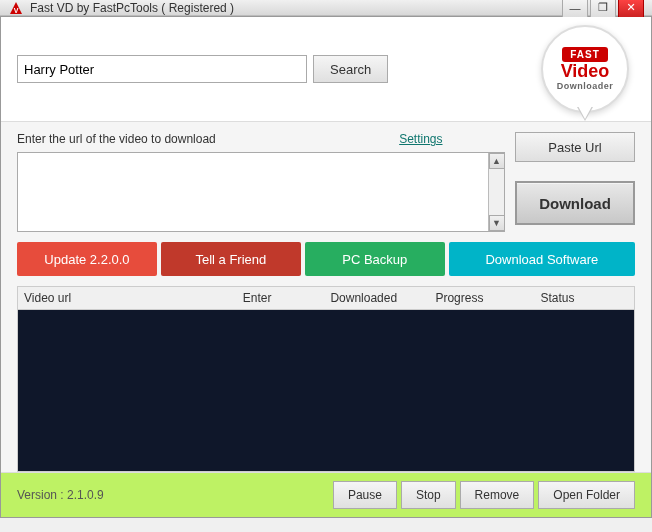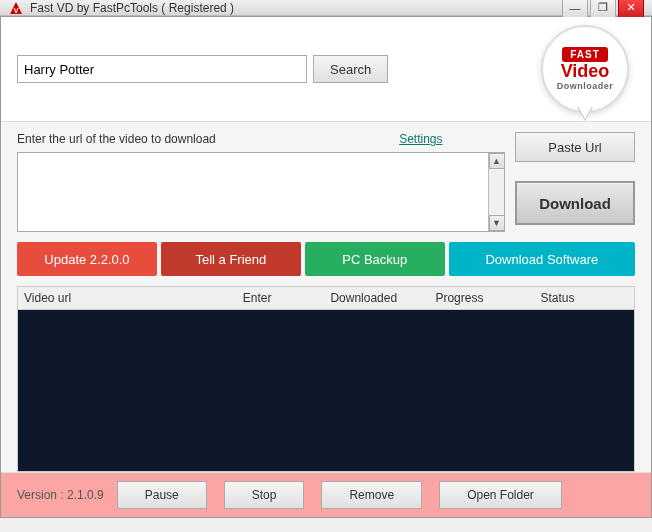--- a/index.html
+++ b/index.html
@@ -291,42 +291,41 @@
     }
     .table-body {
       height: calc(100% - 26px);
       overflow-y: auto;
     }
 
     
     .bottom-bar {
       display: flex;
       align-items: center;
-      justify-content: flex-start;
+      justify-content: space-between;
       padding: 8px 16px;
-      background: #fca5a5;
+      background: #bef264;
       border-top: 1px solid #ddd;
     }
     .version-text {
       font-size: 12px;
       color: #555;
     }
     .bottom-buttons {
       display: flex;
       gap: 4px;
     }
     .bottom-btn {
       height: 28px;
-      padding: 0 27px;
+      padding: 0 14px;
       background: linear-gradient(to bottom, #f5f5f5, #e0e0e0);
       border: 1px solid #aaa;
       cursor: pointer;
       font-size: 12px;
       color: #333;
-      margin-left: 13px;
     }
   </style>
 </head>
 <body>
 
 <div class="title-bar">
   <div class="title-bar-left">
     <svg class="title-icon" viewBox="0 0 16 16">
       <polygon points="8,2 14,14 2,14" fill="#cc0000"></polygon>
       <text x="8" y="13" text-anchor="middle" font-size="7" fill="white" font-weight="bold">V</text>

